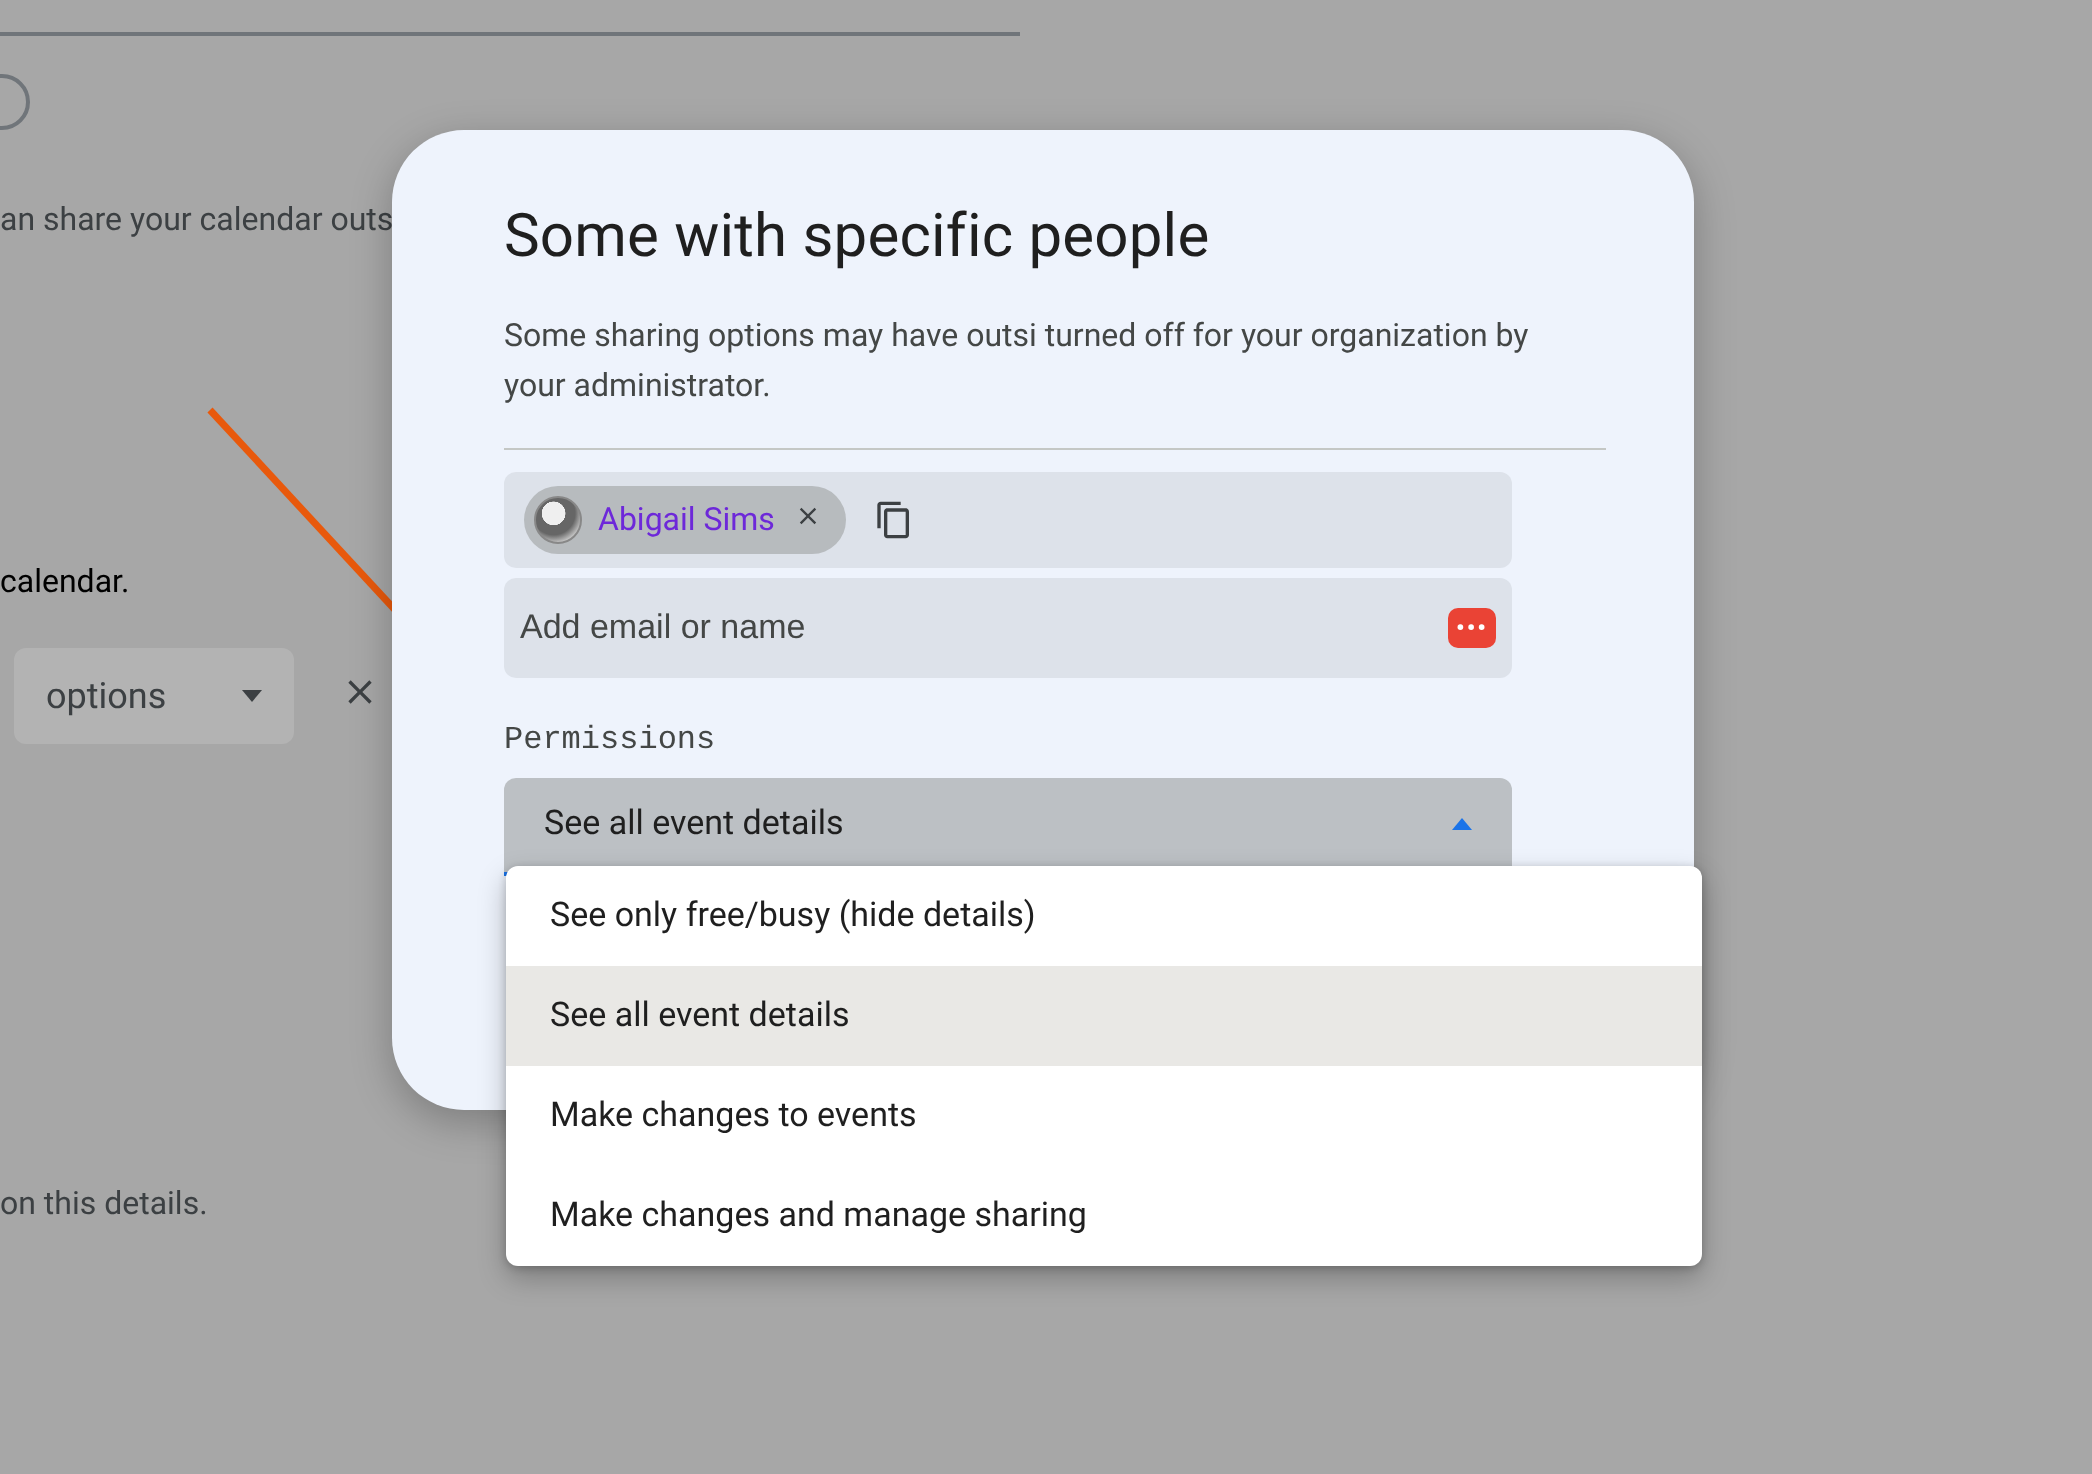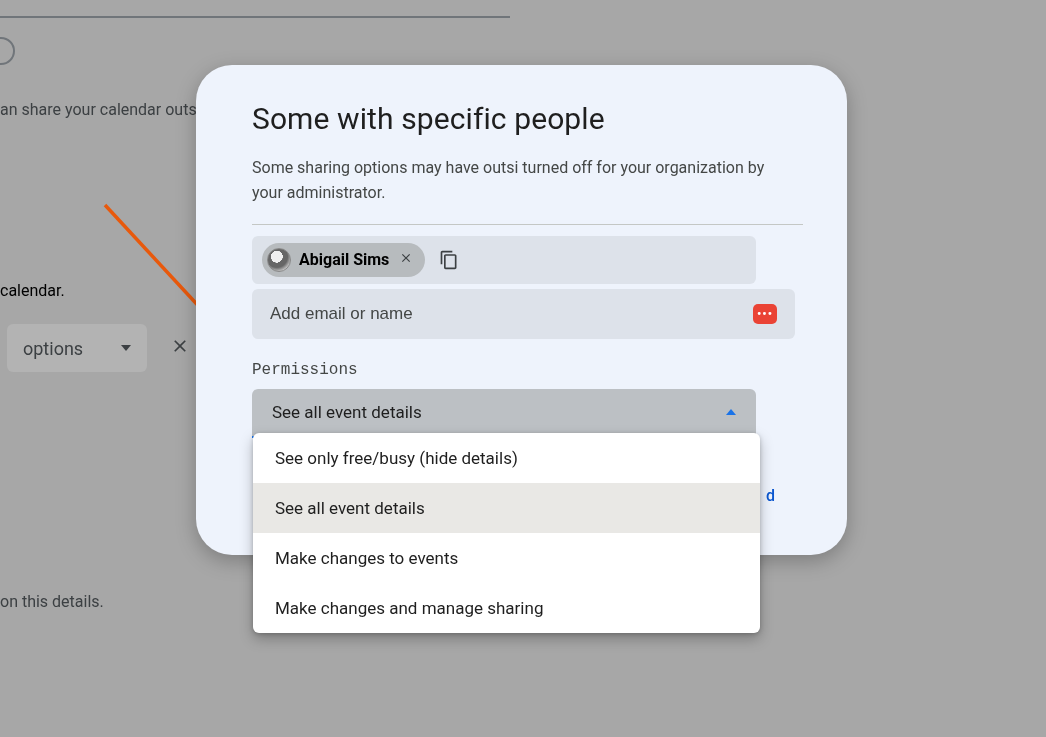--- a/index.html
+++ b/index.html
@@ -119,41 +119,40 @@
       gap: 14px;
     }
     .chip {
       display: inline-flex;
       align-items: center;
       gap: 8px;
       background: #b7bbbe;
       border-radius: 999px;
       padding: 5px 10px 5px 5px;
       font-size: 16px;
-      color: #000000;
-      font-weight: bold;
+      color: #6d28d9;
     }
     .chip .avatar {
       width: 24px; height: 24px; border-radius: 50%;
       background: radial-gradient(circle at 40% 35%, #efefef 30%, #666 31% 55%, #d7d7d7 80%);
       border: 1px solid #888;
     }
     .chip .chip-x { font-size: 16px; color: #3c4043; padding: 0 2px;}
     .copy-icon {
       width: 20px; height: 20px;
       color: #3c4043;
     }
     .copy-icon svg { width: 100%; height: 100%; }
     .input-row {
       margin-top: 5px;
-      width: 543px; height: 50px;
+      width: 504px; height: 50px;
       background: #dde2ea;
       border-radius: 6px;
       display: flex; align-items: center;
-      padding: 0 18px;
+      padding: 0 8px;
       justify-content: space-between;
     }
     .input-row input {
       flex: 1;
       border: none; background: transparent;
       font-size: 17px;
       color: #444746;
       outline: none;
     }
     .input-row input::placeholder { color: #444746; }
@@ -196,21 +195,21 @@
       position: absolute;
       right: 72px; bottom: 50px;
       color: #0b57d0;
       font-size: 16px;
       font-weight: 500;
     }
 
     .dropdown {
       position: absolute;
       top: 433px; left: 253px;
-      width: 507px;
+      width: 598px;
       background: #ffffff;
       border-radius: 6px;
       box-shadow: 0 6px 14px rgba(0,0,0,0.25), 0 1px 4px rgba(0,0,0,0.2);
       overflow: hidden;
       z-index: 10;
     }
     .dropdown .opt {
       height: 50px;
       display: flex; align-items: center;
       padding: 0 22px;

